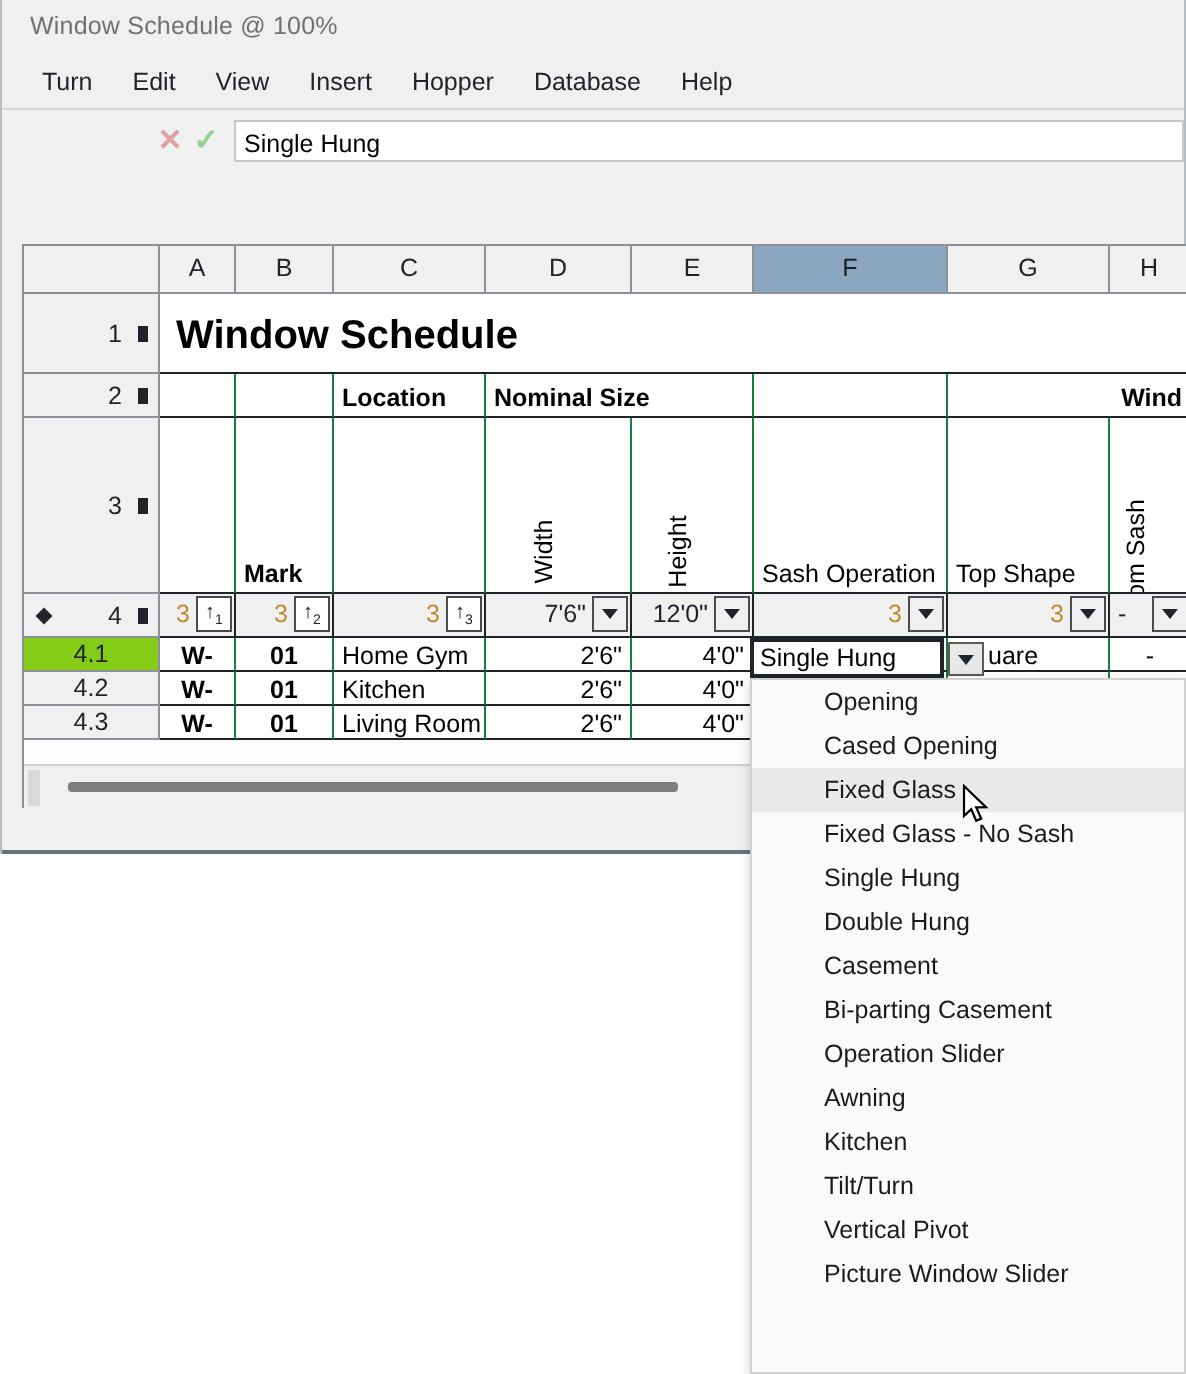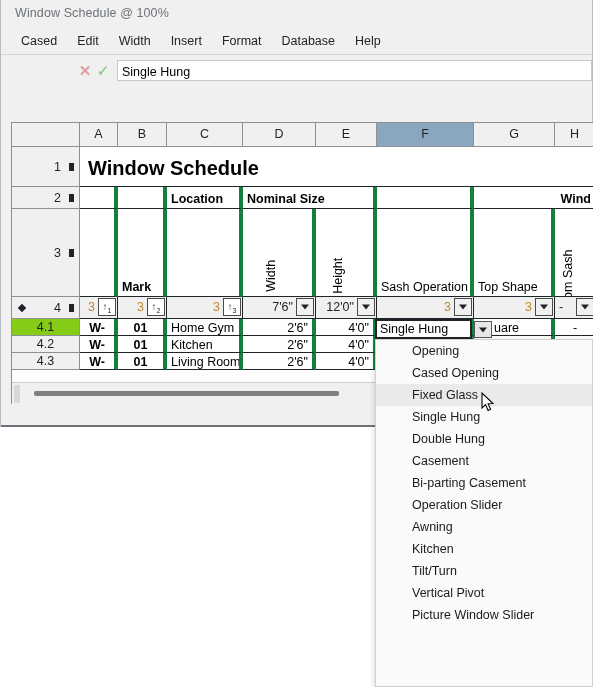--- a/index.html
+++ b/index.html
@@ -198,21 +198,21 @@
     left: 0; right: 0;
     top: 50%;
     transform: translateY(-50%);
     text-align: center;
   }
 
   
   .cell {
     position: absolute;
     box-sizing: border-box;
-    border-right: 4px solid #15803d;
+    border-right: 1px solid #15803d;
     border-bottom: 1px solid #20242a;
     background: #ffffff;
     font-size: 12.5px;
     color: #000;
     overflow: hidden;
     white-space: nowrap;
     cursor: default;
   }
   .cell .txt {
     position: absolute;
@@ -407,25 +407,25 @@
 <div id="app">
 
   <div class="window">
 
     <div class="titlebar">
       <div class="titlebar-text">Window Schedule @ 100%</div>
     </div>
 
     <div class="menubar">
       <div class="menu-items">
-        <div class="menu-item">Cased</div>
+        <div class="menu-item">Turn</div>
         <div class="menu-item">Edit</div>
-        <div class="menu-item">Width</div>
+        <div class="menu-item">View</div>
         <div class="menu-item">Insert</div>
-        <div class="menu-item">Format</div>
+        <div class="menu-item">Hopper</div>
         <div class="menu-item">Database</div>
         <div class="menu-item">Help</div>
       </div>
     </div>
 
     <div class="formulabar">
       <div class="fb-cancel">✕</div>
       <div class="fb-accept">✓</div>
       <input class="fb-input" type="text" value="Single Hung" style="">
     </div>
@@ -639,20 +639,21 @@
     <span>Single Hung</span>
   </div>
   <div class="editor-btn" style="left:474px;top:321px;">
     <span class="caret"></span>
   </div>
 
   <div class="dropdown">
     <div class="dd-item">Opening</div>
     <div class="dd-item">Cased Opening</div>
     <div class="dd-item hl">Fixed Glass</div>
+    <div class="dd-item">Fixed Glass - No Sash</div>
     <div class="dd-item">Single Hung</div>
     <div class="dd-item">Double Hung</div>
     <div class="dd-item">Casement</div>
     <div class="dd-item">Bi-parting Casement</div>
     <div class="dd-item">Operation Slider</div>
     <div class="dd-item">Awning</div>
     <div class="dd-item">Kitchen</div>
     <div class="dd-item">Tilt/Turn</div>
     <div class="dd-item">Vertical Pivot</div>
     <div class="dd-item">Picture Window Slider</div>

